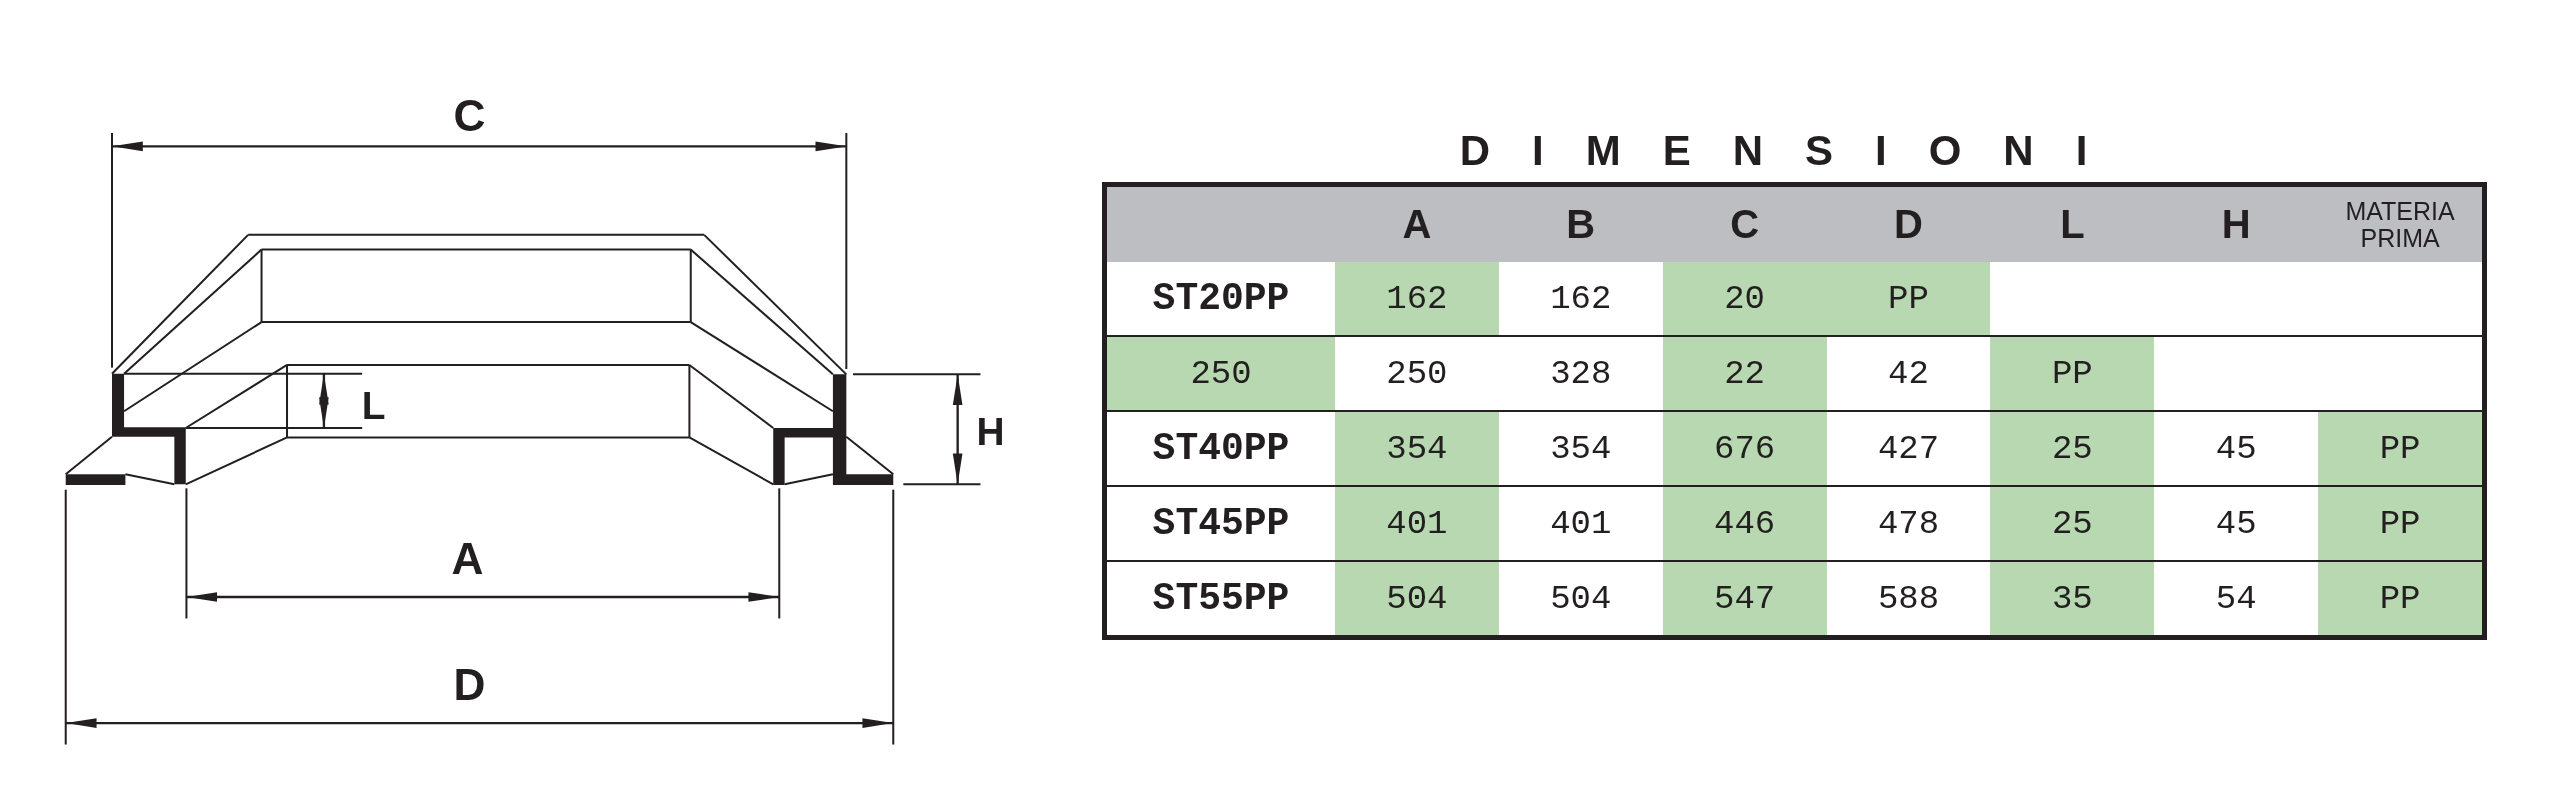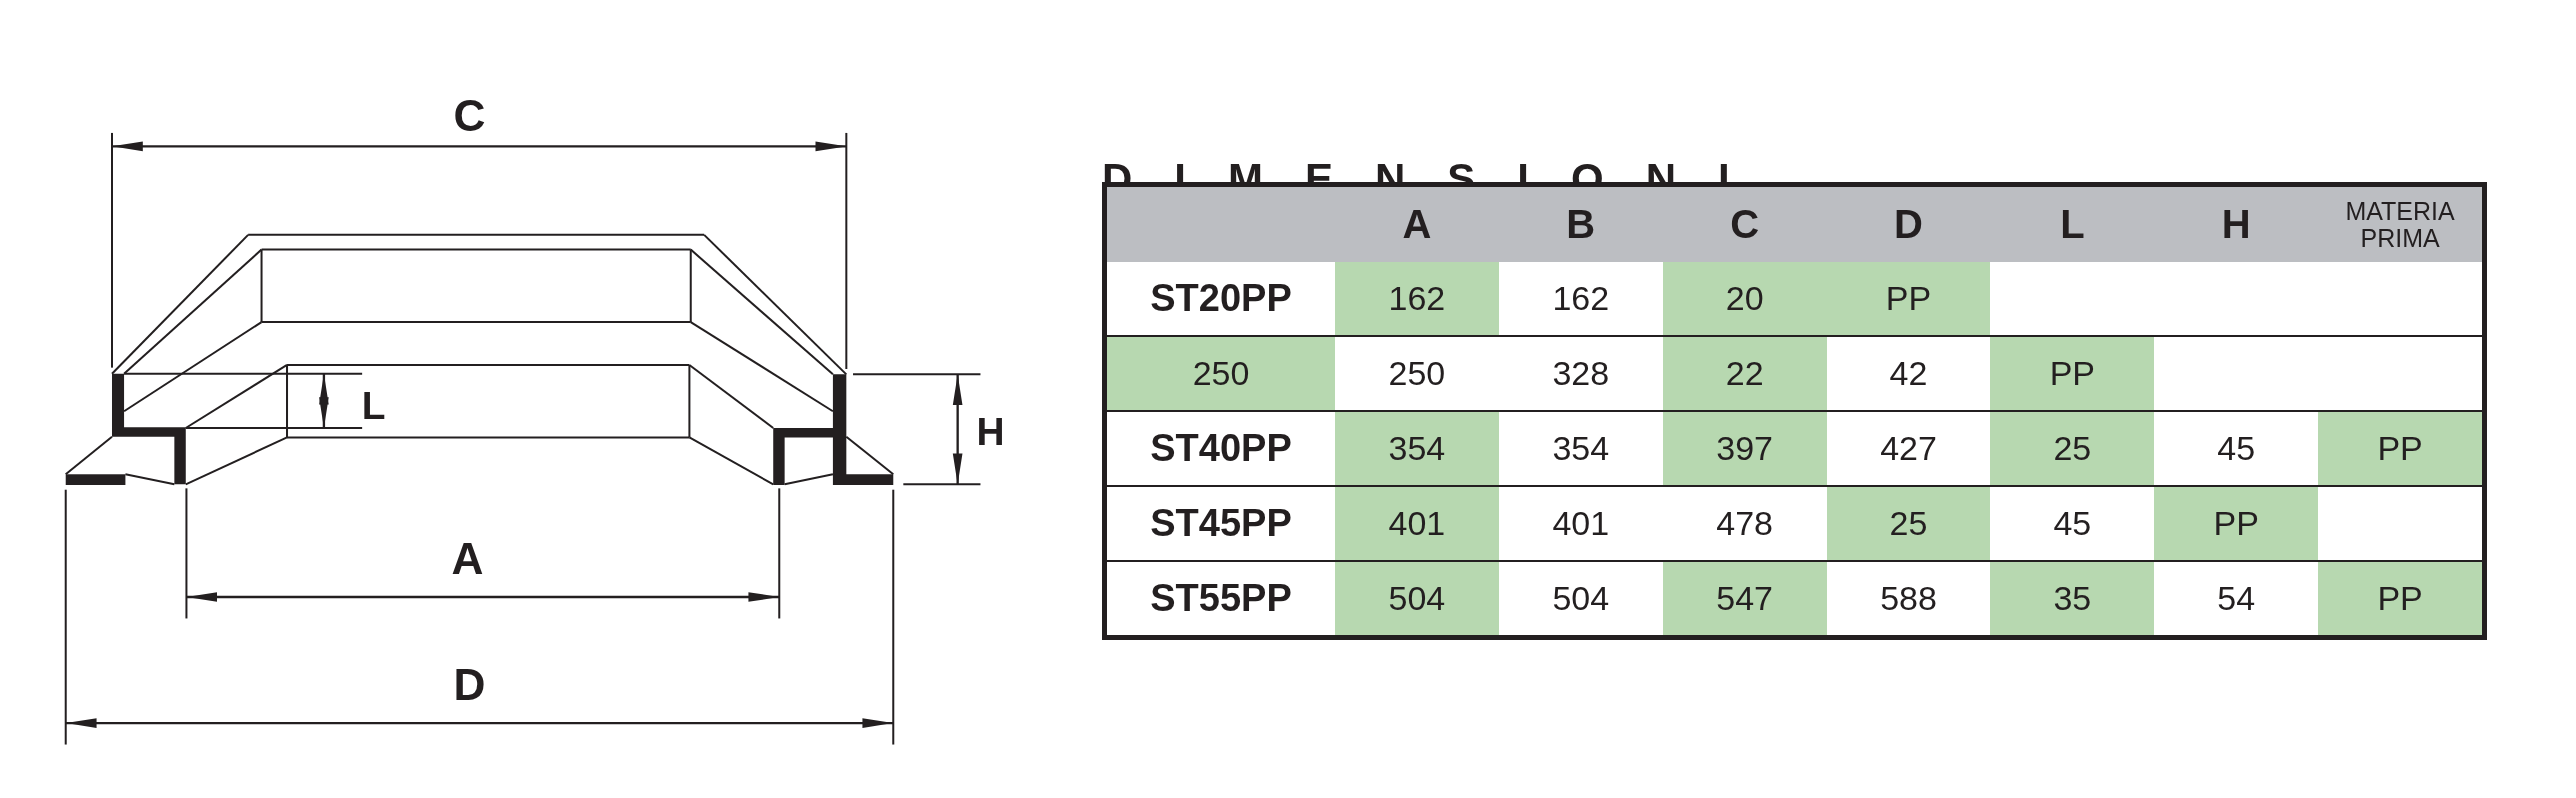--- a/index.html
+++ b/index.html
@@ -16,30 +16,30 @@
   #drawing{position:absolute;left:0;top:0;width:1073px;height:799px;}
   .tl{stroke:var(--ink);stroke-width:3;fill:none;}
   .dim{stroke:var(--ink);stroke-width:3.5;fill:none;}
   .blk{fill:var(--ink);stroke:none;}
   .dimlabel{fill:var(--ink);font-weight:bold;font-size:66px;}
   .dimlabel.small{font-size:58px;}
 
   
   #table-title{
     position:absolute;left:1102px;top:127px;width:1385px;
-    text-align:left;font-size:42px;font-weight:bold;
-    letter-spacing:42px;color:var(--ink);white-space:nowrap;margin-top:28px;
+    text-align:center;font-size:42px;font-weight:bold;
+    letter-spacing:42px;color:var(--ink);white-space:nowrap;
   }
   #dim-table{
     position:absolute;left:1102px;top:182px;width:1375px;
     border:5.4px solid var(--ink);background:#fff;
   }
   .t-row{display:grid;grid-template-columns:228px repeat(7,1fr);}
   .t-row.header{height:75px;background:var(--header_gray);}
-  .t-row.data{height:73px;background:#fff;}
+  .t-row.data{height:73px;background:#fff;font-family:Liberation Mono, monospace;}
   .t-row.data + .t-row.data{border-top:2.7px solid var(--ink);}
   .cell{display:flex;align-items:center;justify-content:center;text-align:center;}
   .cell.green{background:var(--band_green);}
   .hdr-letter{font-weight:bold;font-size:40px;}
   .hdr-mp{font-weight:normal;font-size:25px;line-height:1.08;padding:0 9.4px;}
   .model{font-weight:bold;font-size:38px;}
   .val{font-size:34px;}
 </style>
 </head>
 <body>
@@ -154,31 +154,32 @@
       <div class="cell val">328</div>
       <div class="cell val green">22</div>
       <div class="cell val">42</div>
       <div class="cell val green">PP</div>
     </div>
 
     <div class="t-row data">
       <div class="cell model">ST40PP</div>
       <div class="cell val green">354</div>
       <div class="cell val">354</div>
-      <div class="cell val green">397</div>
+      <div class="cell val green">676</div>
       <div class="cell val">427</div>
       <div class="cell val green">25</div>
       <div class="cell val">45</div>
       <div class="cell val green">PP</div>
     </div>
 
     <div class="t-row data">
       <div class="cell model">ST45PP</div>
       <div class="cell val green">401</div>
       <div class="cell val">401</div>
+      <div class="cell val green">446</div>
       <div class="cell val">478</div>
       <div class="cell val green">25</div>
       <div class="cell val">45</div>
       <div class="cell val green">PP</div>
     </div>
 
     <div class="t-row data">
       <div class="cell model">ST55PP</div>
       <div class="cell val green">504</div>
       <div class="cell val">504</div>

